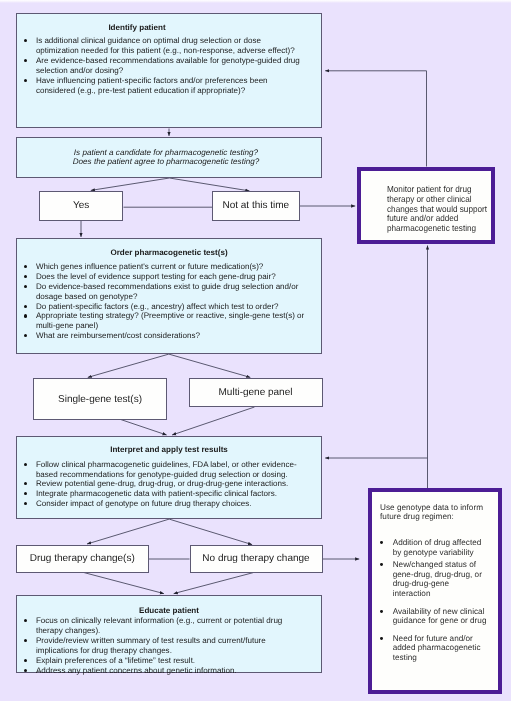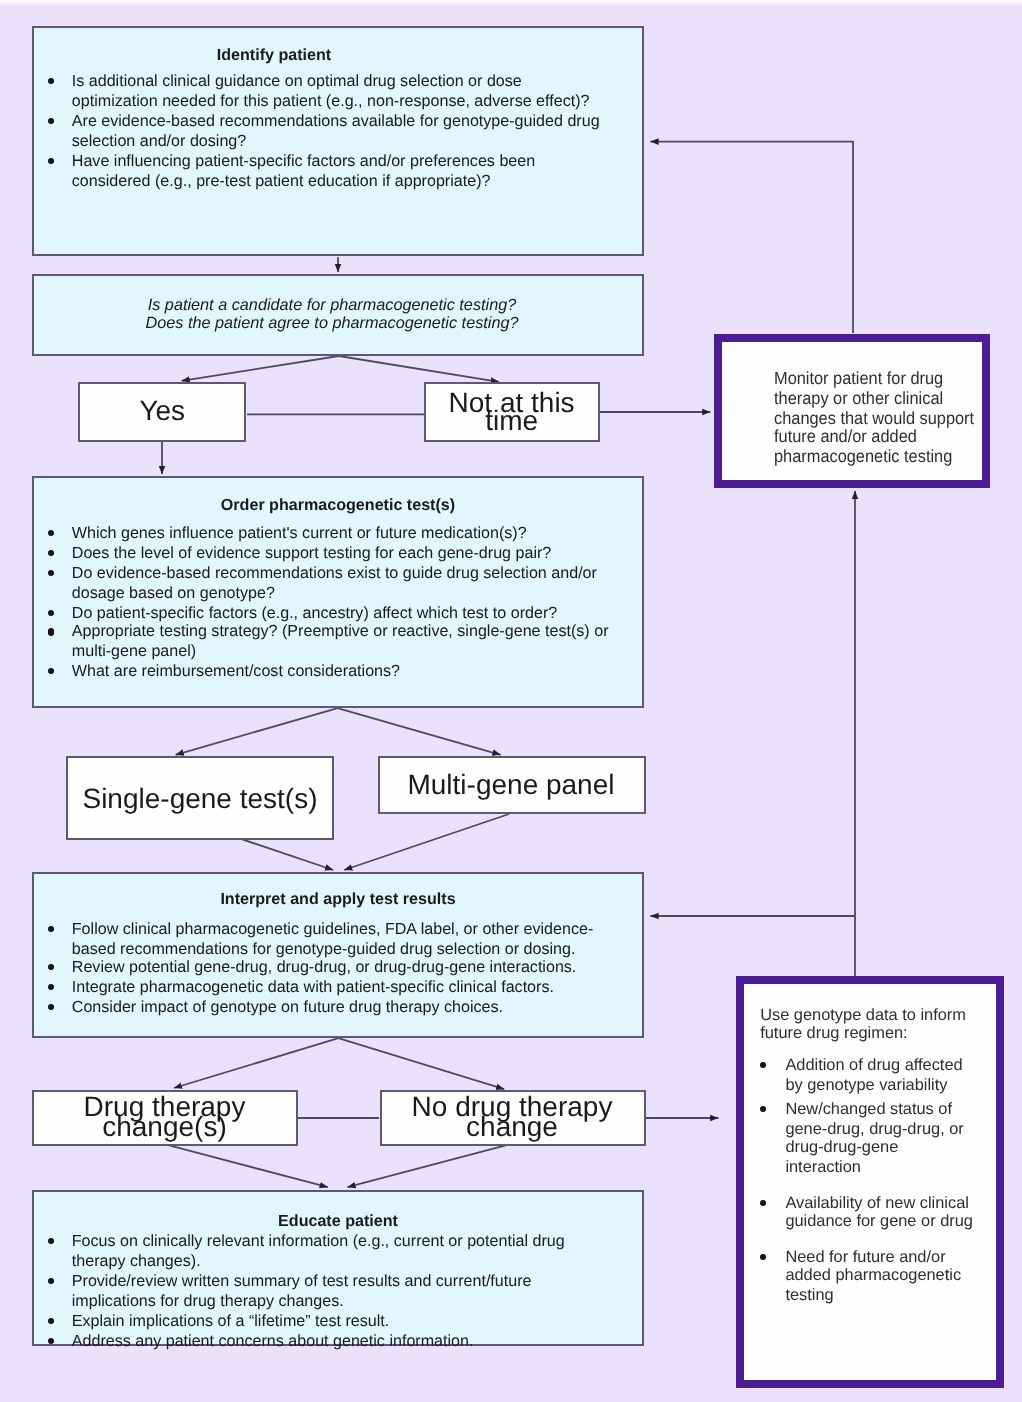--- a/index.html
+++ b/index.html
@@ -14,21 +14,21 @@
   .cyan{background:#e2f6fd;}
   .plain{background:#fefefd;}
   .scan{background:#fefefc;border:4px solid #4c1d95;}
   .hdr{text-align:center;font-weight:bold;font-size:8.05px;line-height:9.7px;color:#1a1a1a;}
   ul.bl{list-style:none;margin:0;padding:0;}
   ul.bl li{position:relative;font-size:8.05px;line-height:9.65px;color:#1a1a1a;
            margin:0 0 0.55px 0;}
   ul.bl li:before{content:"";position:absolute;left:-11.7px;top:3px;width:3.1px;height:3.1px;
            border-radius:50%;background:#111;}
   .plainlabel{display:flex;align-items:center;justify-content:center;
-              height:100%;font-size:14px;line-height:9.7px;color:#1a1a1a;text-align:center;padding-top:0.8px;box-sizing:border-box;}
+              height:100%;font-size:10px;line-height:9.7px;color:#1a1a1a;text-align:left;padding-top:0.8px;box-sizing:border-box;}
   .qline{text-align:center;font-style:italic;font-size:8.15px;line-height:9.2px;color:#1a1a1a;}
   .sc{font-size:8.8px;line-height:9.8px;color:#2e2e2e;transform:scaleX(0.93);transform-origin:left center;white-space:nowrap;}
   .sc2{font-size:8.2px;line-height:9.6px;color:#2e2e2e;white-space:nowrap;}
   ul.scb{list-style:none;margin:0;padding:0;}
   ul.scb li{position:relative;font-size:8.2px;line-height:9.6px;color:#2e2e2e;white-space:nowrap;}
   ul.scb li:before{content:"";position:absolute;left:-12.8px;top:3.3px;width:2.9px;height:2.9px;
            border-radius:50%;background:#151515;}
 </style>
 </head>
 <body>
@@ -111,36 +111,36 @@
     <div class="plainlabel">Drug therapy change(s)</div>
   </div>
   <div class="box plain" style="left:189.5px;top:545px;width:133px;height:27.5px;">
     <div class="plainlabel">No drug therapy change</div>
   </div>
   <div class="box cyan" style="left:16px;top:595.2px;width:306px;height:78px;padding:9.6px 0 0 18.9px;">
     <div class="hdr" style="margin:0 0 0.8px -18.9px;width:304px;">Educate patient</div>
     <ul class="bl" style="width:269px;">
       <li style="margin-bottom:0.55px;">Focus on clinically relevant information (e.g., current or potential drug therapy changes).</li>
       <li style="margin-bottom:0.55px;">Provide/review written summary of test results and current/future implications for drug therapy changes.</li>
-      <li style="margin-bottom:0.55px;">Explain implications of a “lifetime” test result.</li>
+      <li style="margin-bottom:0.55px;">Explain preferences of a “lifetime” test result.</li>
       <li style="margin-bottom:0.55px;">Address any patient concerns about genetic information.</li>
     </ul>
   </div>
   <div class="box scan" style="left:356.5px;top:167px;width:138px;height:77.4px;padding:14px 0 0 26px;">
     <div class="sc">Monitor patient for drug</div>
     <div class="sc">therapy or other clinical</div>
     <div class="sc">changes that would support</div>
     <div class="sc">future and/or added</div>
     <div class="sc">pharmacogenetic testing</div>
   </div>
   <div class="box scan" style="left:368px;top:488.4px;width:133.7px;height:206px;padding:10.4px 0 0 20.7px;">
     <div class="sc2" style="margin-left:-12.6px;">Use genotype data to inform</div>
     <div class="sc2" style="margin-left:-12.6px;">future drug regimen:</div>
     <ul class="scb">
-      <li style="margin-top:6px;">
+      <li style="margin-top:16px;">
         <div>Addition of drug affected</div>
         <div>by genotype variability</div>
       </li>
       <li style="margin-top:3px;">
         <div>New/changed status of</div>
         <div>gene-drug, drug-drug, or</div>
         <div>drug-drug-gene</div>
         <div>interaction</div>
       </li>
       <li style="margin-top:8px;">

